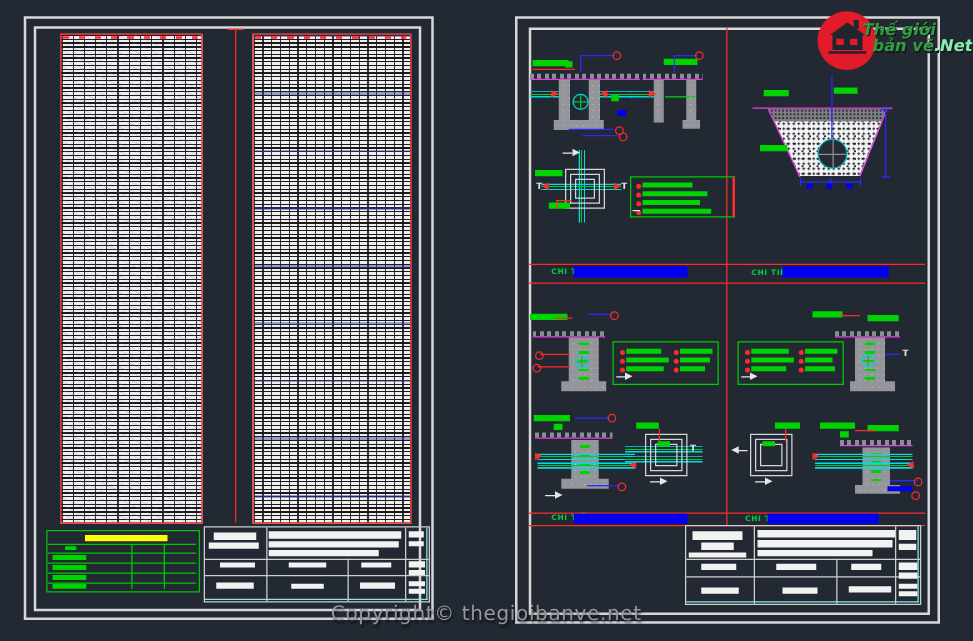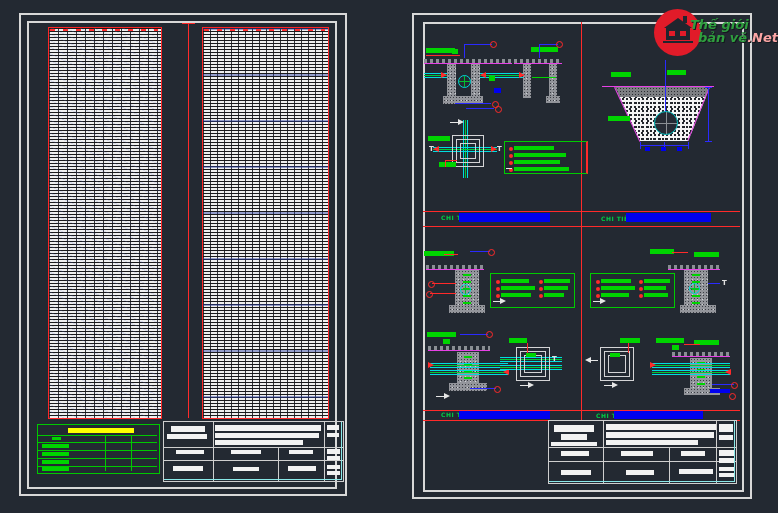--- a/index.html
+++ b/index.html
@@ -59,21 +59,21 @@
   .wtri{width:0;height:0;border:3px solid transparent;}
   .wtri.r{border-left:6px solid #e6e6e6;border-right:none;}
   .wtri.l{border-right:6px solid #e6e6e6;border-left:none;}
   .wstem{height:1px;background:#e6e6e6;}
   .tsym{color:#e0e0e0;font:bold 7px "DejaVu Sans",sans-serif;line-height:7px;}
   
   .bandlbl{font:bold 6px "DejaVu Sans",sans-serif;color:#00cc44;letter-spacing:.5px;white-space:nowrap;}
   
   .logo-circle{width:47px;height:47px;border-radius:50%;background:#e11b29;}
   .logo-line{font:bold italic 13px "DejaVu Sans",sans-serif;color:#2f9e3f;text-shadow:1px 1px 0 #14171c;white-space:nowrap;line-height:13px;}
-  .logo-suffix{color:#fca5a5;}
+  .logo-suffix{color:#86efac;}
   .copyright{font:16px "DejaVu Sans",sans-serif;color:#9298a1;letter-spacing:.5px;
      text-shadow:1px 2px 2px rgba(0,0,0,.65);white-space:nowrap;}
 </style>
 </head>
 <body>
 
 <div class="canvas">
 
   <div class="a border-outer" style="left:19px;top:13px;width:324px;height:479px"></div>
   <div class="a border-inner" style="left:27px;top:21px;width:306px;height:464px"></div>
@@ -382,14 +382,15 @@
     <div class="a" style="left:20px;top:0;width:4px;height:7px;background:#20252e"></div>
     <div class="a" style="left:1px;top:2px;width:0;height:0;border-left:14px solid transparent;border-right:14px solid transparent;border-bottom:10px solid #20252e"></div>
     <div class="a" style="left:3px;top:12px;width:24px;height:12px;background:#20252e"></div>
     <div class="a" style="left:6px;top:15px;width:6px;height:5px;background:#e11b29"></div>
     <div class="a" style="left:17px;top:15px;width:6px;height:5px;background:#e11b29"></div>
     <div class="a" style="left:0px;top:25px;width:30px;height:2px;background:#20252e"></div>
   </div>
   <div class="a logo-line" style="left:690px;top:18px;z-index:6"><span>Thế giới</span></div>
   <div class="a logo-line" style="left:698px;top:31px;z-index:6"><span>bản vẽ</span><span class="logo-suffix">.Net</span></div>
 
+  <div class="a copyright" style="left:50%;top:481px;transform:translateX(-50%);z-index:7">Copyright© thegioibanve.net</div>
 
 </div>
 
 </body></html>

